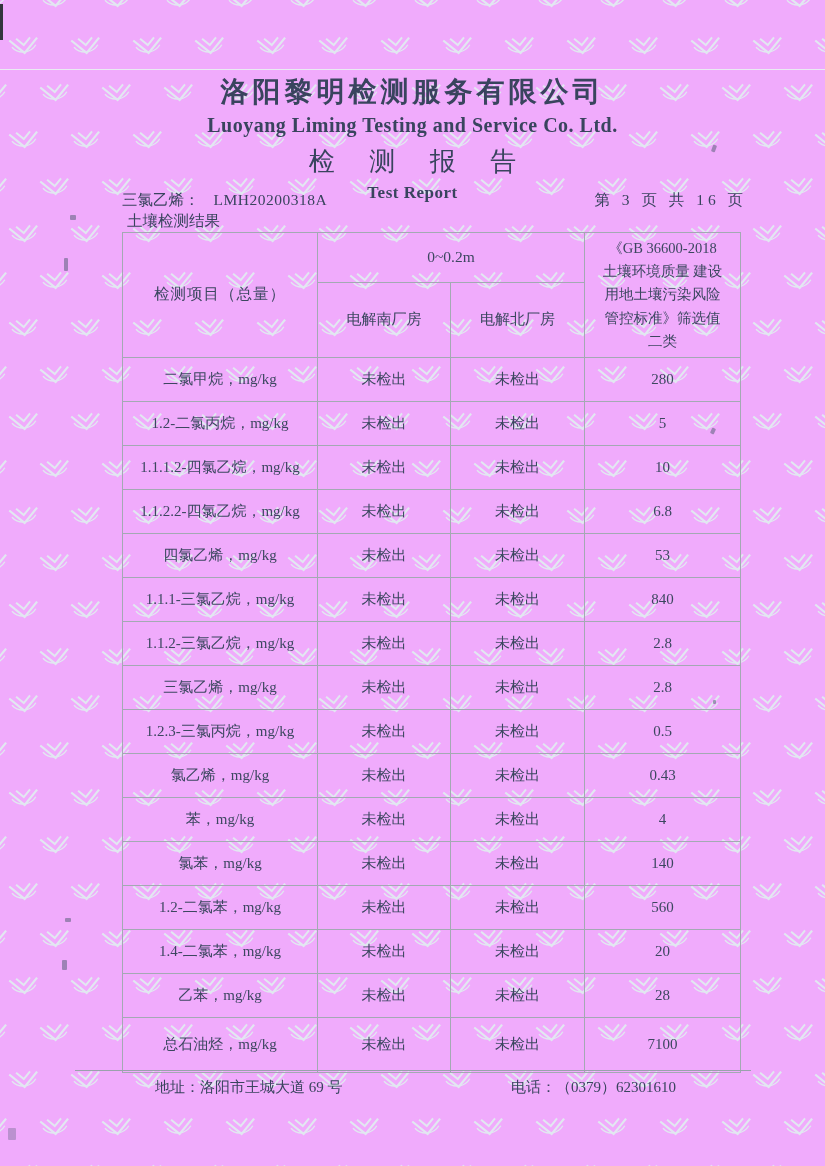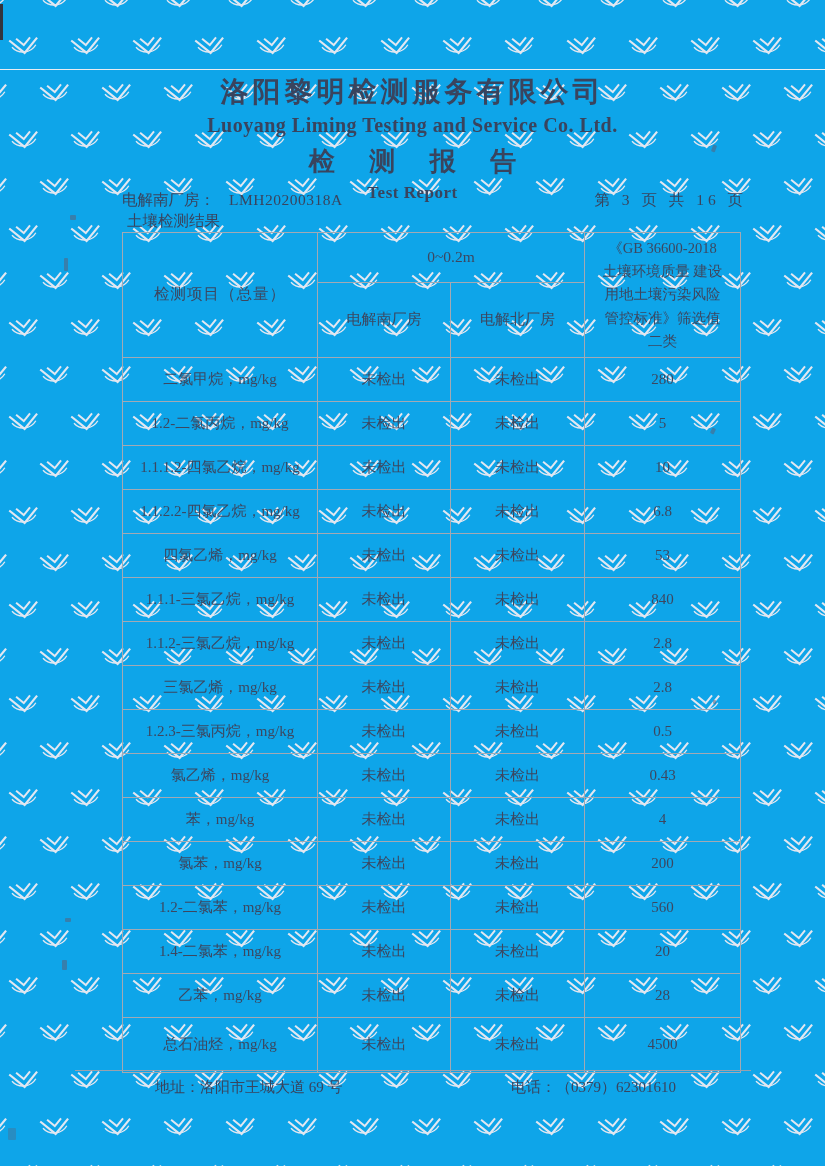--- a/index.html
+++ b/index.html
@@ -1,37 +1,37 @@
 <!DOCTYPE html>
 <html><head>
 <meta charset="utf-8">
 <style>
   html,body{margin:0;padding:0;background:#e8e8e8;}
   .page{
     position:relative;
     width:825px;height:1166px;
     margin:0 auto;
-    background:#0ea5e9;
+    background:#f0abfc;
     overflow:hidden;
     font-family:"Liberation Serif","DejaVu Serif",serif;
     color:#39445e;
   }
   
   .wm-layer{position:absolute;inset:0;z-index:0;pointer-events:none;color:#e2e7f1;}
   .wm{position:absolute;width:34px;height:24px;transform:rotate(-6deg);}
   
   .artifact{position:absolute;z-index:1;}
   .edge-bar{left:0;top:4px;width:3px;height:36px;background:#33343d;}
   .scan-line{left:0;top:69px;width:100%;height:1px;background:#e9ecf2;}
   .speck{background:#59617a;opacity:.55;border-radius:1px;}
   
   .header{position:absolute;top:74px;left:0;width:100%;text-align:center;z-index:2;}
   .company-cn{font-size:28px;font-weight:bold;letter-spacing:4px;line-height:1.25;}
   .company-en{font-size:20px;font-weight:bold;margin-top:5px;letter-spacing:.5px;}
-  .title-cn{font-size:26px;font-weight:bold;letter-spacing:14px;margin-top:7px;text-indent:14px;}
+  .title-cn{font-size:26px;font-weight:normal;letter-spacing:14px;margin-top:7px;text-indent:14px;}
   .title-en{font-size:17px;font-weight:bold;margin-top:4px;letter-spacing:.5px;}
   
   .meta-row{position:absolute;top:190px;left:122px;right:78px;display:flex;justify-content:space-between;font-size:15.5px;z-index:2;}
   .report-no-value{margin-left:14px;letter-spacing:.5px;}
   .page-info{letter-spacing:4px;}
   .section-title{position:absolute;top:211px;left:127px;font-size:15.5px;z-index:2;}
   
   .tbl-wrap{position:absolute;top:232px;left:122px;width:618px;z-index:2;}
   table{border-collapse:collapse;width:618px;table-layout:fixed;font-size:15px;color:#3c4760;}
   td,th{border:1px solid #a3a9b3;text-align:center;vertical-align:middle;font-weight:normal;padding:0 4px;box-sizing:border-box;}
@@ -1889,21 +1889,21 @@
 
   <div class="header">
     <div class="company-cn">洛阳黎明检测服务有限公司</div>
     <div class="company-en">Luoyang Liming Testing and Service Co. Ltd.</div>
     <div class="title-cn">检 测 报 告</div>
     <div class="title-en">Test Report</div>
   </div>
 
   <div class="meta-row">
     <div>
-      <span>电解南厂房：</span><span class="report-no-value">LMH20200318A</span>
+      <span>三氯乙烯：</span><span class="report-no-value">LMH20200318A</span>
     </div>
     <div class="page-info">第 3 页 共 16 页</div>
   </div>
   <div class="section-title">土壤检测结果</div>
 
   <div class="tbl-wrap">
     <table>
       <colgroup>
         <col style="width:195px">
           <col style="width:133px">
@@ -1985,21 +1985,21 @@
           <tr class="r">
       <td>苯，mg/kg</td>
       <td>未检出</td>
       <td>未检出</td>
       <td>4</td>
     </tr>
           <tr class="r">
       <td>氯苯，mg/kg</td>
       <td>未检出</td>
       <td>未检出</td>
-      <td>200</td>
+      <td>140</td>
     </tr>
           <tr class="r">
       <td>1.2-二氯苯，mg/kg</td>
       <td>未检出</td>
       <td>未检出</td>
       <td>560</td>
     </tr>
           <tr class="r">
       <td>1.4-二氯苯，mg/kg</td>
       <td>未检出</td>
@@ -2009,21 +2009,21 @@
           <tr class="r">
       <td>乙苯，mg/kg</td>
       <td>未检出</td>
       <td>未检出</td>
       <td>28</td>
     </tr>
           <tr class="r r-last">
       <td>总石油烃，mg/kg</td>
       <td>未检出</td>
       <td>未检出</td>
-      <td>4500</td>
+      <td>7100</td>
     </tr>
         </tbody>
     </table>
   </div>
 
   <div class="footer-rule"></div>
   <div class="footer">
     <div class="addr">
       <span>地址：</span><span>洛阳市王城大道 69 号</span>
     </div>

